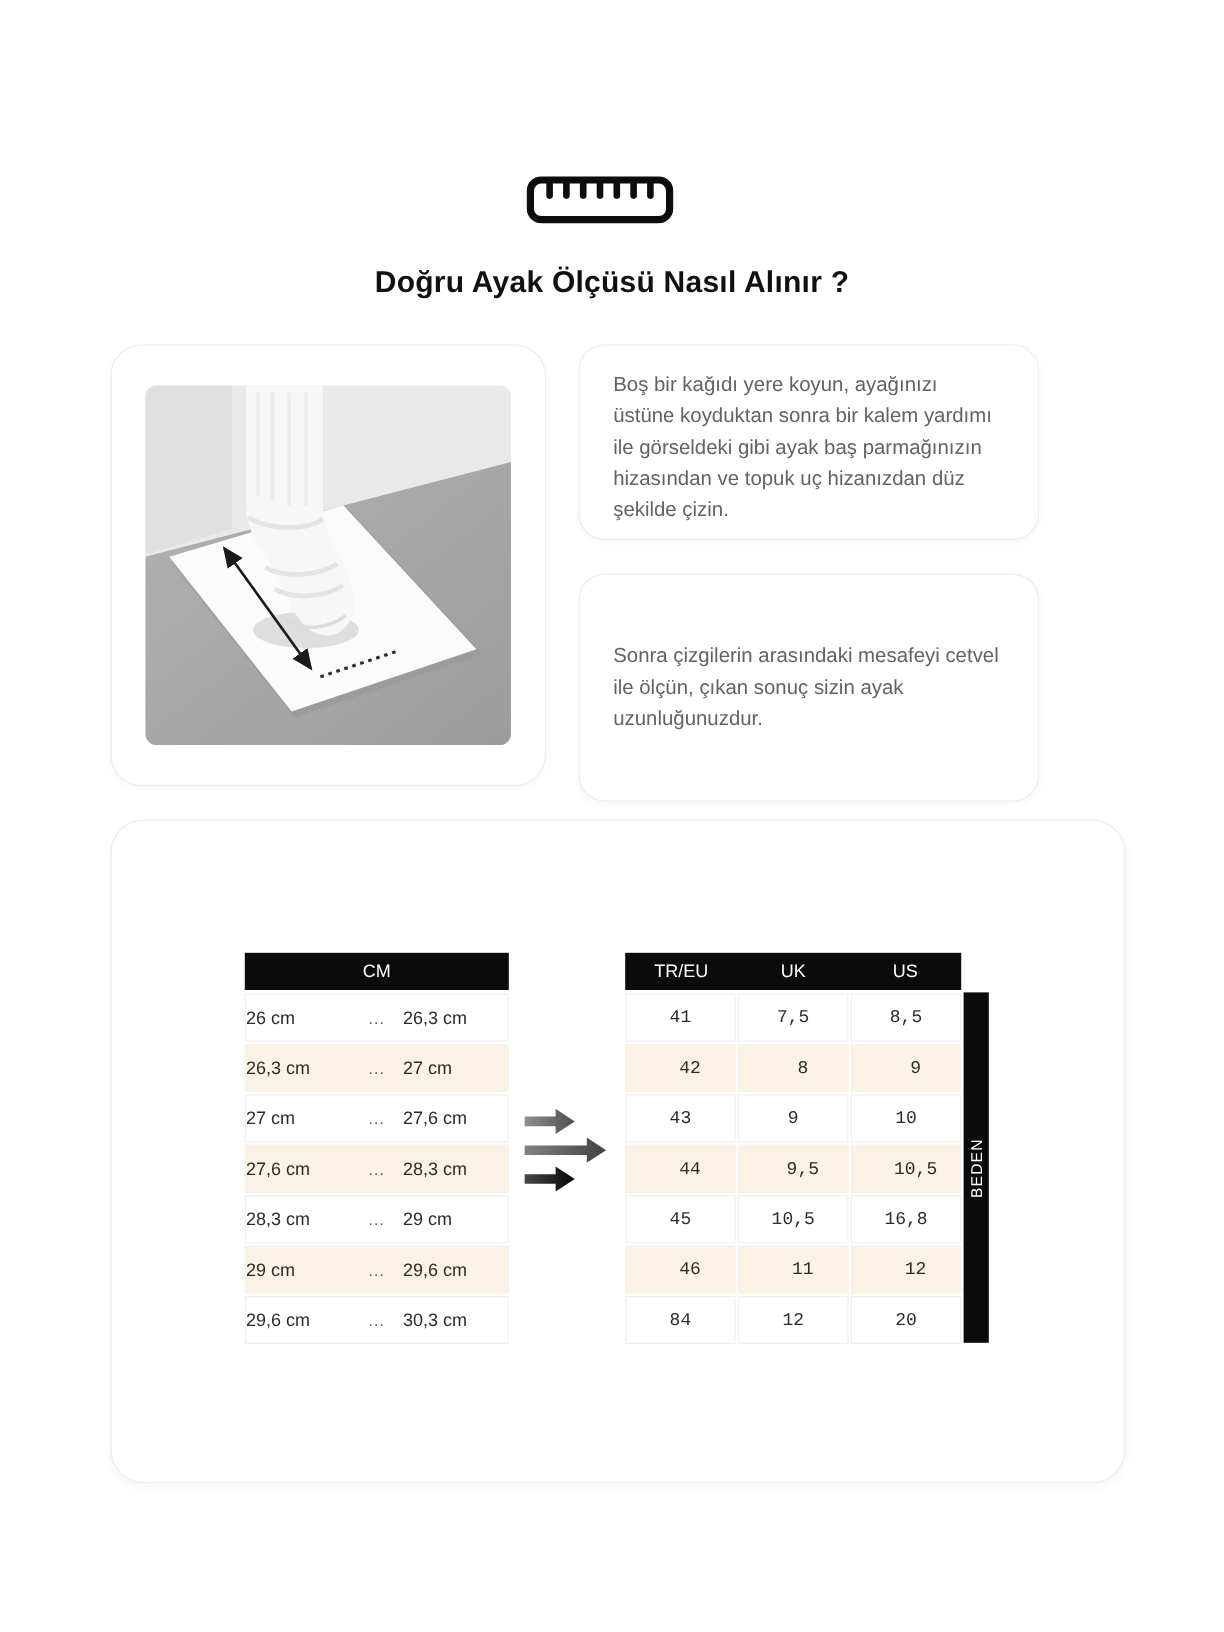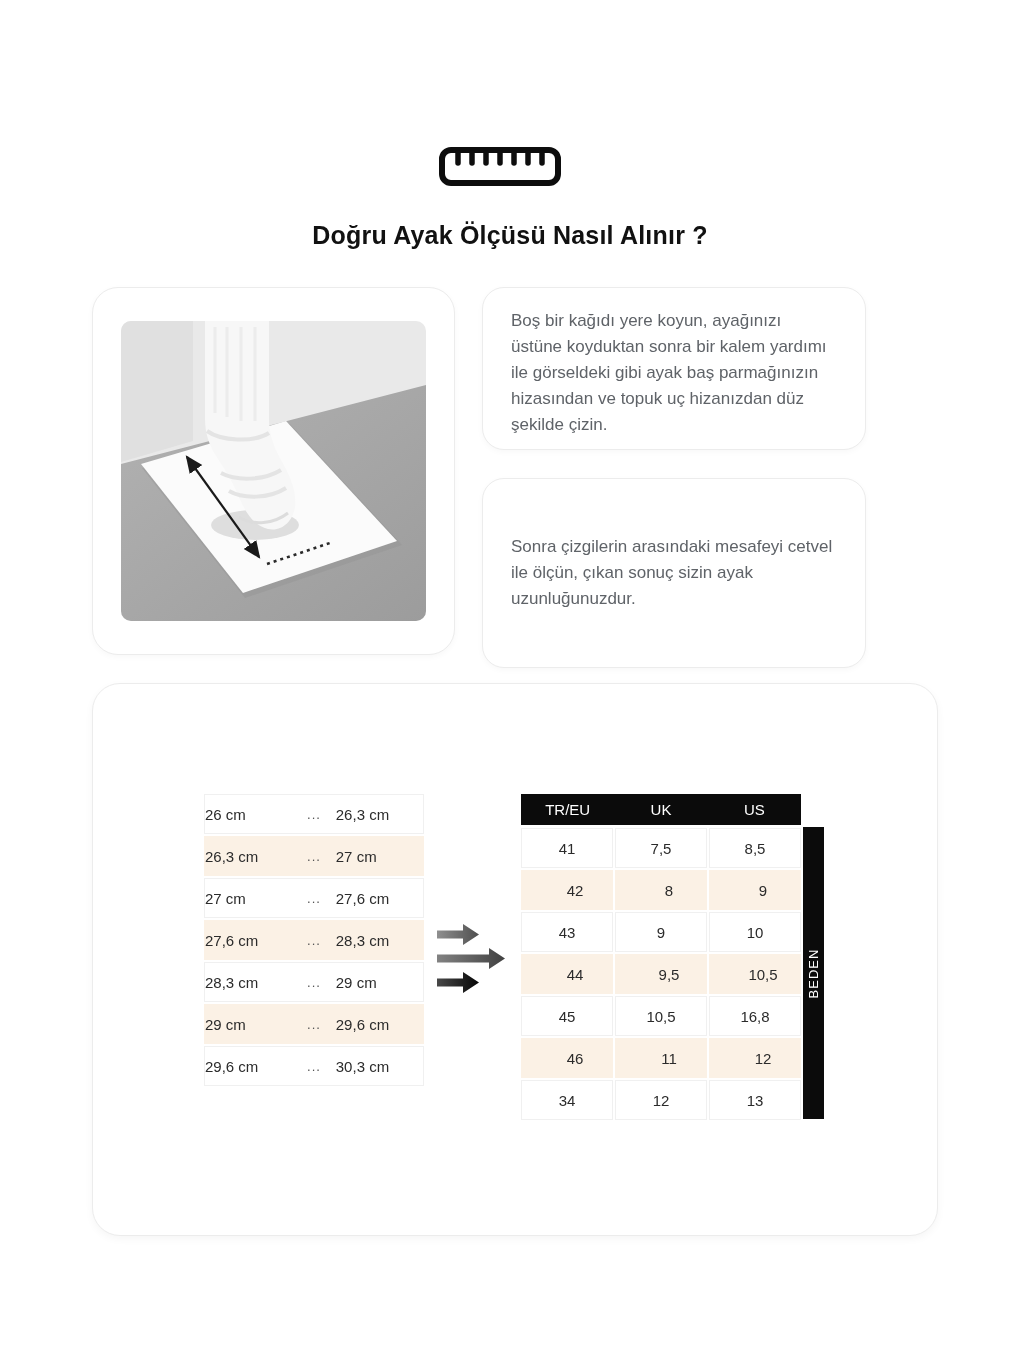--- a/index.html
+++ b/index.html
@@ -43,21 +43,21 @@
   .cm-table{position:absolute;left:111px;top:110px;width:220px;}
   .cm-row{display:flex;align-items:center;background:#fff;border:1px solid #f0f0f0;}
   .cm-row.alt{background:var(--row-alt);border-color:var(--row-alt);}
   .cm-row .v{flex:0 0 40%;}
   .cm-row .d{flex:0 0 20%;text-align:center;font-size:13px;color:#555;letter-spacing:1px;}
 
   .arrows{position:absolute;left:344px;top:231px;width:72px;height:84px;}
 
   .eu-wrap{position:absolute;left:428px;top:110px;display:flex;align-items:flex-start;}
   .eu-table{width:280px;}
-  .eu-row{display:grid;grid-template-columns:1fr 1fr 1fr;gap:2px;}
+  .eu-row{display:grid;grid-template-columns:1fr 1fr 1fr;gap:2px;font-family:Liberation Mono, monospace;}
   .eu-row .cell{display:flex;align-items:center;justify-content:center;height:40px;
     background:#fff;border:1px solid #f0f0f0;}
   .eu-row.alt .cell{background:var(--row-alt);border-color:var(--row-alt);padding-left:16px;}
 
   .beden-bar{width:21px;height:292px;margin:33px 0 0 2px;background:var(--header-bg);
     display:flex;align-items:center;justify-content:center;}
   .beden-bar span{transform:rotate(-90deg);white-space:nowrap;color:#fff;
     font-size:13px;letter-spacing:1px;}
 </style>
 </head>
@@ -132,20 +132,23 @@
   <div class="info-card one">
     <p>Boş bir kağıdı yere koyun, ayağınızı üstüne koyduktan sonra bir kalem yardımı ile görseldeki gibi ayak baş parmağınızın hizasından ve topuk uç hizanızdan düz şekilde çizin.</p>
   </div>
   <div class="info-card two">
     <p>Sonra çizgilerin arasındaki mesafeyi cetvel ile ölçün, çıkan sonuç sizin ayak uzunluğunuzdur.</p>
   </div>
 
   <div class="size-card">
 
     <div class="cm-table">
+      <div class="thead single">
+        <span>CM</span>
+      </div>
       <div class="t-row cm-row">
         <span class="v">26 cm</span>
           <span class="d">...</span>
           <span class="v">26,3 cm</span>
       </div>
       <div class="t-row cm-row alt">
         <span class="v">26,3 cm</span>
           <span class="d">...</span>
           <span class="v">27 cm</span>
       </div>
@@ -229,23 +232,23 @@
           <span class="cell">45</span>
             <span class="cell">10,5</span>
             <span class="cell">16,8</span>
         </div>
         <div class="t-row eu-row alt">
           <span class="cell">46</span>
             <span class="cell">11</span>
             <span class="cell">12</span>
         </div>
         <div class="t-row eu-row">
-          <span class="cell">34</span>
+          <span class="cell">84</span>
             <span class="cell">12</span>
-            <span class="cell">13</span>
+            <span class="cell">20</span>
         </div>
       </div>
       <div class="beden-bar">
         <span>BEDEN</span>
       </div>
     </div>
   </div>
 
 </div>
 

